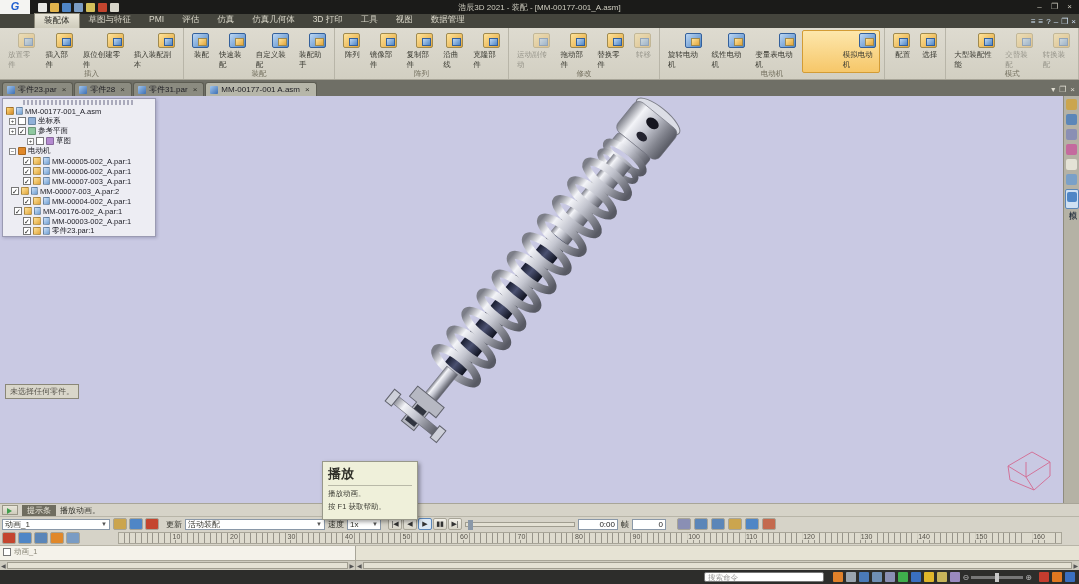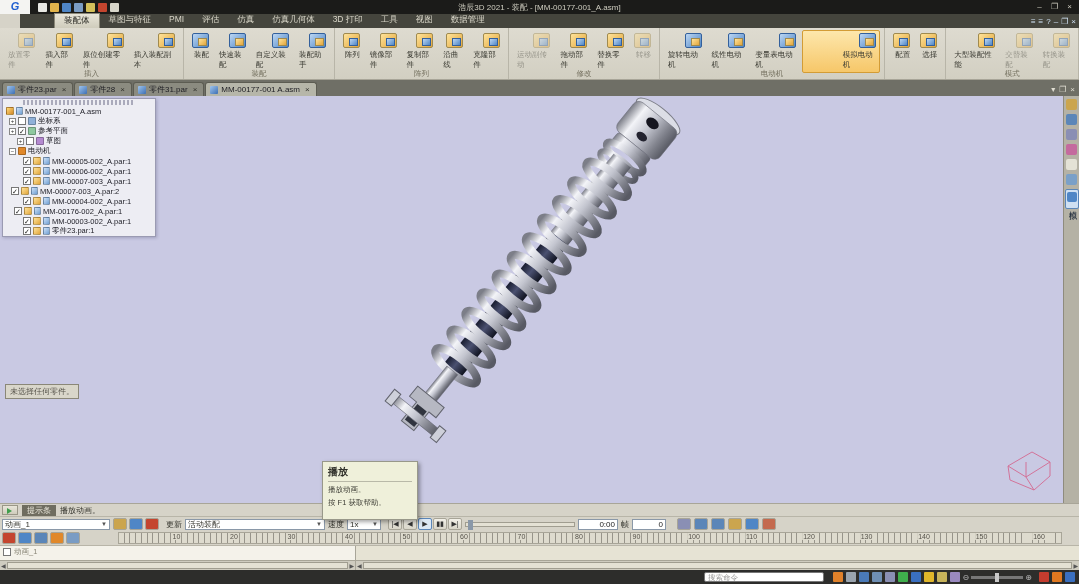--- a/index.html
+++ b/index.html
@@ -9,21 +9,21 @@
   
   .titlebar{height:14px;background:#1b1b19;display:flex;align-items:center;color:#d8d6ca;font-size:8px;position:relative;}
   .logo{width:30px;height:14px;background:#f4f4f2;color:#1f5fd0;font-weight:bold;font-style:italic;font-size:11px;text-align:center;line-height:13px;}
   .qa{display:flex;align-items:center;gap:3px;margin-left:8px;}
   .qa .qi{width:9px;height:9px;border-radius:1px;}
   .title-text{position:absolute;left:0;right:0;text-align:center;color:#cfcdc0;}
   .wctl{margin-left:auto;display:flex;gap:2px;padding-right:3px;}
   .wctl span{width:13px;height:10px;text-align:center;line-height:9px;font-size:8px;color:#cfcdc0;}
 
   
-  .menubar{height:14px;background:#45453d;display:flex;align-items:flex-end;font-size:8.5px;position:relative;margin-left:20px;}
+  .menubar{height:14px;background:#45453d;display:flex;align-items:flex-end;font-size:8.5px;position:relative;}
   .menu-tab{padding:1px 9px;color:#d9d6c8;}
   .menu-tab.active{background:linear-gradient(#e8e5d8,#cfccbc);color:#2a2a24;border:1px solid #8a8778;border-bottom:none;}
   .menu-right{margin-left:auto;display:flex;gap:3px;align-items:center;padding:0 3px 2px 0;color:#cfe0f2;font-size:8px;}
   .menu-right span{line-height:9px;}
 
   
   .ribbon{height:52px;background:linear-gradient(#dedbd0,#d2cfc2);display:flex;align-items:stretch;border-bottom:1px solid #a8a598;overflow:hidden;}
   .rib-group{position:relative;display:flex;flex-direction:column;border-right:1px solid #b8b5a8;padding:2px 4px 10px 4px;}
   .rib-row{display:flex;align-items:flex-start;gap:2px;height:100%;}
   .rib-btn{display:flex;flex-direction:column;align-items:flex-end;justify-content:flex-start;padding:2px 3px;font-size:7.5px;color:#3a3a32;border:1px solid transparent;border-radius:2px;}
@@ -59,21 +59,21 @@
   .cbx{width:8px;height:8px;border:1px solid #777;background:#fff;font-size:7px;line-height:7px;text-align:center;color:#222;flex:0 0 auto;}
   .ic{width:8px;height:8px;border-radius:1px;flex:0 0 auto;border:1px solid rgba(0,0,0,.25);}
   .part-gold{background:linear-gradient(135deg,#ffe39a,#e2a63c);}
   .part-doc{background:linear-gradient(135deg,#cfe2f6,#6f9fd4);width:7px;height:8px;}
   .tree-label{overflow:hidden;text-overflow:ellipsis;text-align:right;}
 
   .vp-hint{position:absolute;left:5px;top:288px;background:#d9d6ca;border:1px solid #8a8778;padding:1px 4px;font-size:8px;color:#55524a;}
 
   
   .tooltip{position:absolute;left:322px;top:461px;width:96px;height:59px;background:#eff0da;border:1px solid #98988a;box-shadow:2px 2px 4px rgba(0,0,0,.35);padding:3px 5px;font-size:7.5px;color:#3c3c34;z-index:50;}
-  .tooltip .tt-title{font-weight:bold;font-size:10px;color:#2e2e28;}
+  .tooltip .tt-title{font-weight:bold;font-size:13px;color:#2e2e28;}
   .tooltip hr{border:none;border-top:1px solid #b9b9a8;margin:2px 0 3px 0;}
 
   
   .promptrow{height:13px;background:#d6d3c8;border-top:1px solid #a8a598;display:flex;align-items:center;font-size:8px;gap:4px;}
   .prompt-ic{width:16px;height:10px;margin-left:2px;background:linear-gradient(#e9e6da,#cfccbc);border:1px solid #9a9788;position:relative;}
   .prompt-ic:after{content:"";position:absolute;left:4px;top:2px;border-left:5px solid #3f9e4c;border-top:3px solid transparent;border-bottom:3px solid transparent;}
   .prompt-tab{background:#6f6d60;color:#ece9dc;padding:0 5px;height:11px;line-height:11px;}
   .prompt-text{color:#33332c;}
 
   
@@ -394,21 +394,21 @@
             <span class="cbx"></span>
             <span class="ic" style="background: rgb(143, 176, 216);"></span>
             <span class="tree-label">坐标系</span>
           </div>
           <div class="tree-row" style="padding-left: 6px;">
             <span class="plusbox">+</span>
             <span class="cbx">✓</span>
             <span class="ic" style="background: rgb(143, 200, 160);"></span>
             <span class="tree-label">参考平面</span>
           </div>
-          <div class="tree-row" style="padding-left: 14px;">
+          <div class="tree-row" style="padding-left: 24px;">
             <span class="plusbox">+</span>
             <span class="cbx"></span>
             <span class="ic" style="background: rgb(180, 138, 208);"></span>
             <span class="tree-label">草图</span>
           </div>
           <div class="tree-row" style="padding-left: 6px;">
             <span class="plusbox">−</span>
             <span class="ic" style="background: rgb(224, 136, 42);"></span>
             <span class="tree-label">电动机</span>
           </div>

